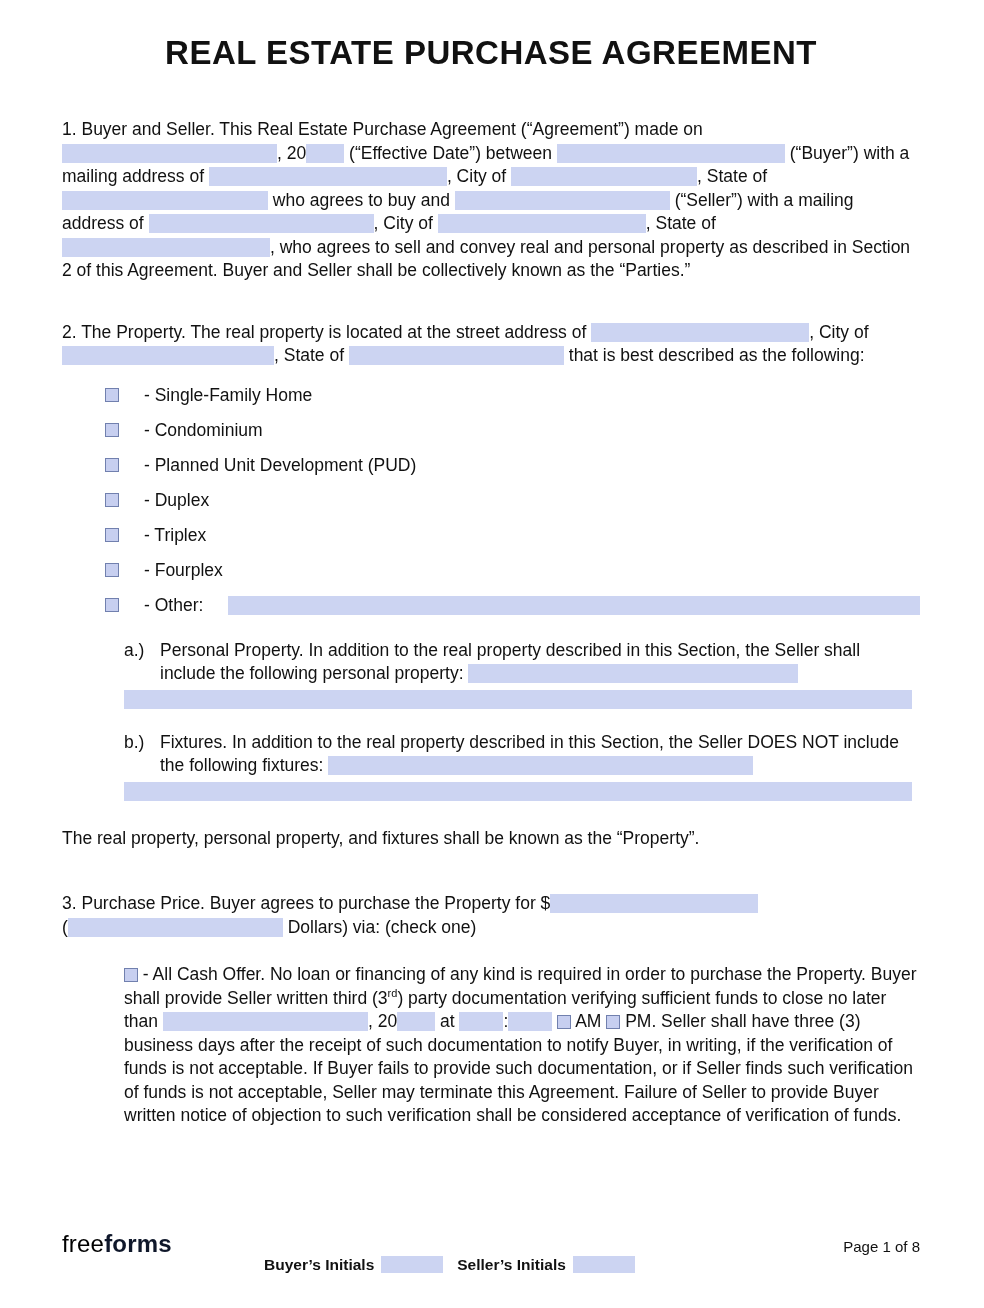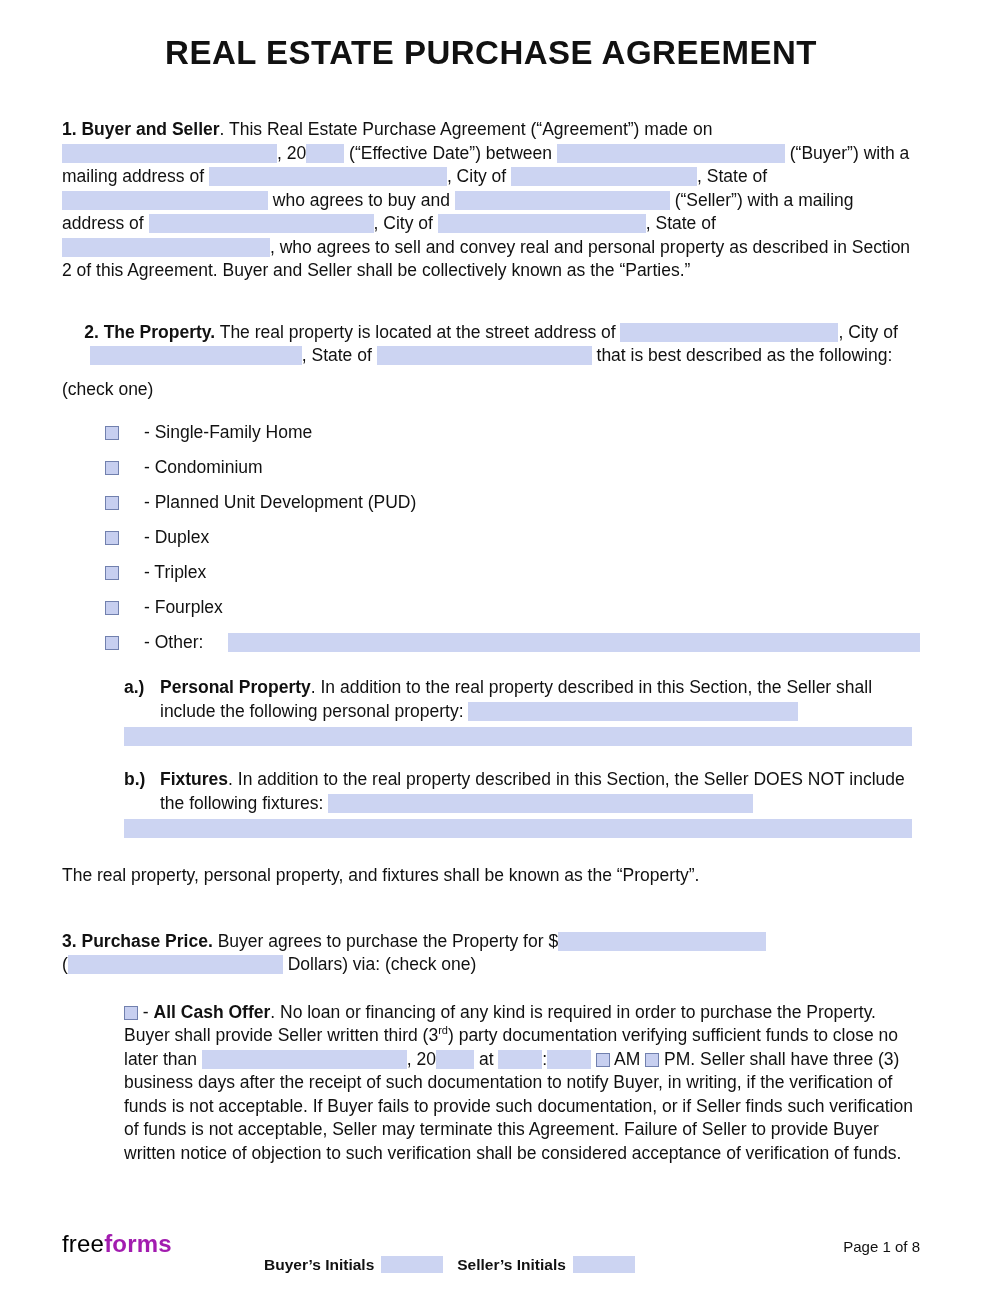--- a/index.html
+++ b/index.html
@@ -1,60 +1,59 @@
 <!DOCTYPE html>
 <html><head>
 <meta charset="utf-8">
 <style>
   * { margin:0; padding:0; box-sizing:border-box; }
   html,body { background:#ffffff; }
   body { font-family:"Liberation Sans", sans-serif; color:#111111; }
   .page { position:relative; width:984px; height:1308px; margin:0 auto; background:#ffffff; padding:30px 64px 0 62px; overflow:hidden; }
   .title { text-align:center; font-size:33px; font-weight:bold; letter-spacing:0.5px; color:#111; margin:4px 0 46px 0; }
   .para { font-size:17.5px; line-height:23.5px; }
-  b { font-weight:bold; }
+  b { font-weight:normal; }
   sup { font-size:11px; line-height:0; vertical-align:super; }
   .bk { display:inline-block; height:19px; background:#ccd4f2; vertical-align:-4px; }
   .cb { display:inline-block; width:14px; height:14px; background:#c7cff0; border:1.5px solid #7180ae; vertical-align:-2px; flex:none; }
   .s1 { margin-bottom:38px; }
-  .s2 { margin-bottom:10px;text-align:center; }
+  .s2 { margin-bottom:16px; }
   .check-one { margin-bottom:20px; }
   .opt { display:flex; align-items:center; gap:25px; margin:0 0 12px 43px; font-size:17.5px; line-height:23px; }
   .opt-other .bk { flex:1; }
   .tax-row { margin:28px 0 0 43px; }
   .tax-row .bk { margin-left:6px; }
   .subitem { margin:22px 0 0 62px; }
   .subitem-row { display:flex; }
   .subitem-label { width:36px; flex:none; }
   .subitem-body { flex:1; }
   .line-blank { display:block; width:788px; height:19px; margin-top:4px; }
   .closing { margin-top:26px; }
   .s3 { margin-top:42px; }
   .cash { margin:24px 0 0 62px; }
   .footer { position:absolute; left:62px; right:64px; bottom:0; height:78px; }
   .logo { position:absolute; left:0; top:0; font-size:24px; letter-spacing:0.2px; }
   .logo-free { color:#000000; font-weight:400; }
-  .logo-forms { color:#a21caf; font-weight:bold; }
+  .logo-forms { color:#0f172a; font-weight:bold; }
   .initials { position:absolute; left:202px; top:26px; font-size:15.5px; }
   .initials b { font-weight:bold; }
   .bk-init { width:62px; height:17px; vertical-align:-3px; margin:0 14px 0 7px; }
   .pagenum { position:absolute; right:0; top:8px; font-size:15px; }
 </style>
 </head>
 <body>
 
 <div class="page">
 
   <h1 class="title">REAL ESTATE PURCHASE AGREEMENT</h1>
 
   <p class="para s1"><b>1. Buyer and Seller</b><span>. This Real Estate Purchase Agreement (“Agreement”) made on </span><span class="bk" style="width:215px"></span><span>, 20</span><span class="bk" style="width:38px"></span><span> (“Effective Date”) between </span><span class="bk" style="width:228px"></span><span> (“Buyer”) with a mailing address of </span><span class="bk" style="width:238px"></span><span>, City of </span><span class="bk" style="width:186px"></span><span>, State of </span><span class="bk" style="width:206px"></span><span> who agrees to buy and </span><span class="bk" style="width:215px"></span><span> (“Seller”) with a mailing address of </span><span class="bk" style="width:225px"></span><span>, City of </span><span class="bk" style="width:208px"></span><span>, State of </span><span class="bk" style="width:208px"></span><span>, who agrees to sell and convey real and personal property as described in Section 2 of this Agreement. Buyer and Seller shall be collectively known as the “Parties.”</span></p>
 
   <p class="para s2"><b>2. The Property.</b><span> The real property is located at the street address of </span><span class="bk" style="width:218px"></span><span>, City of </span><span class="bk" style="width:212px"></span><span>, State of </span><span class="bk" style="width:215px"></span><span> that is best described as the following:</span></p>
 
-  <p class="para check-one">(check one)</p>
 
   <div class="opt">
       <span class="cb"></span>
       <span>- Single-Family Home</span>
     </div>
   <div class="opt">
       <span class="cb"></span>
       <span>- Condominium</span>
     </div>
   <div class="opt">

